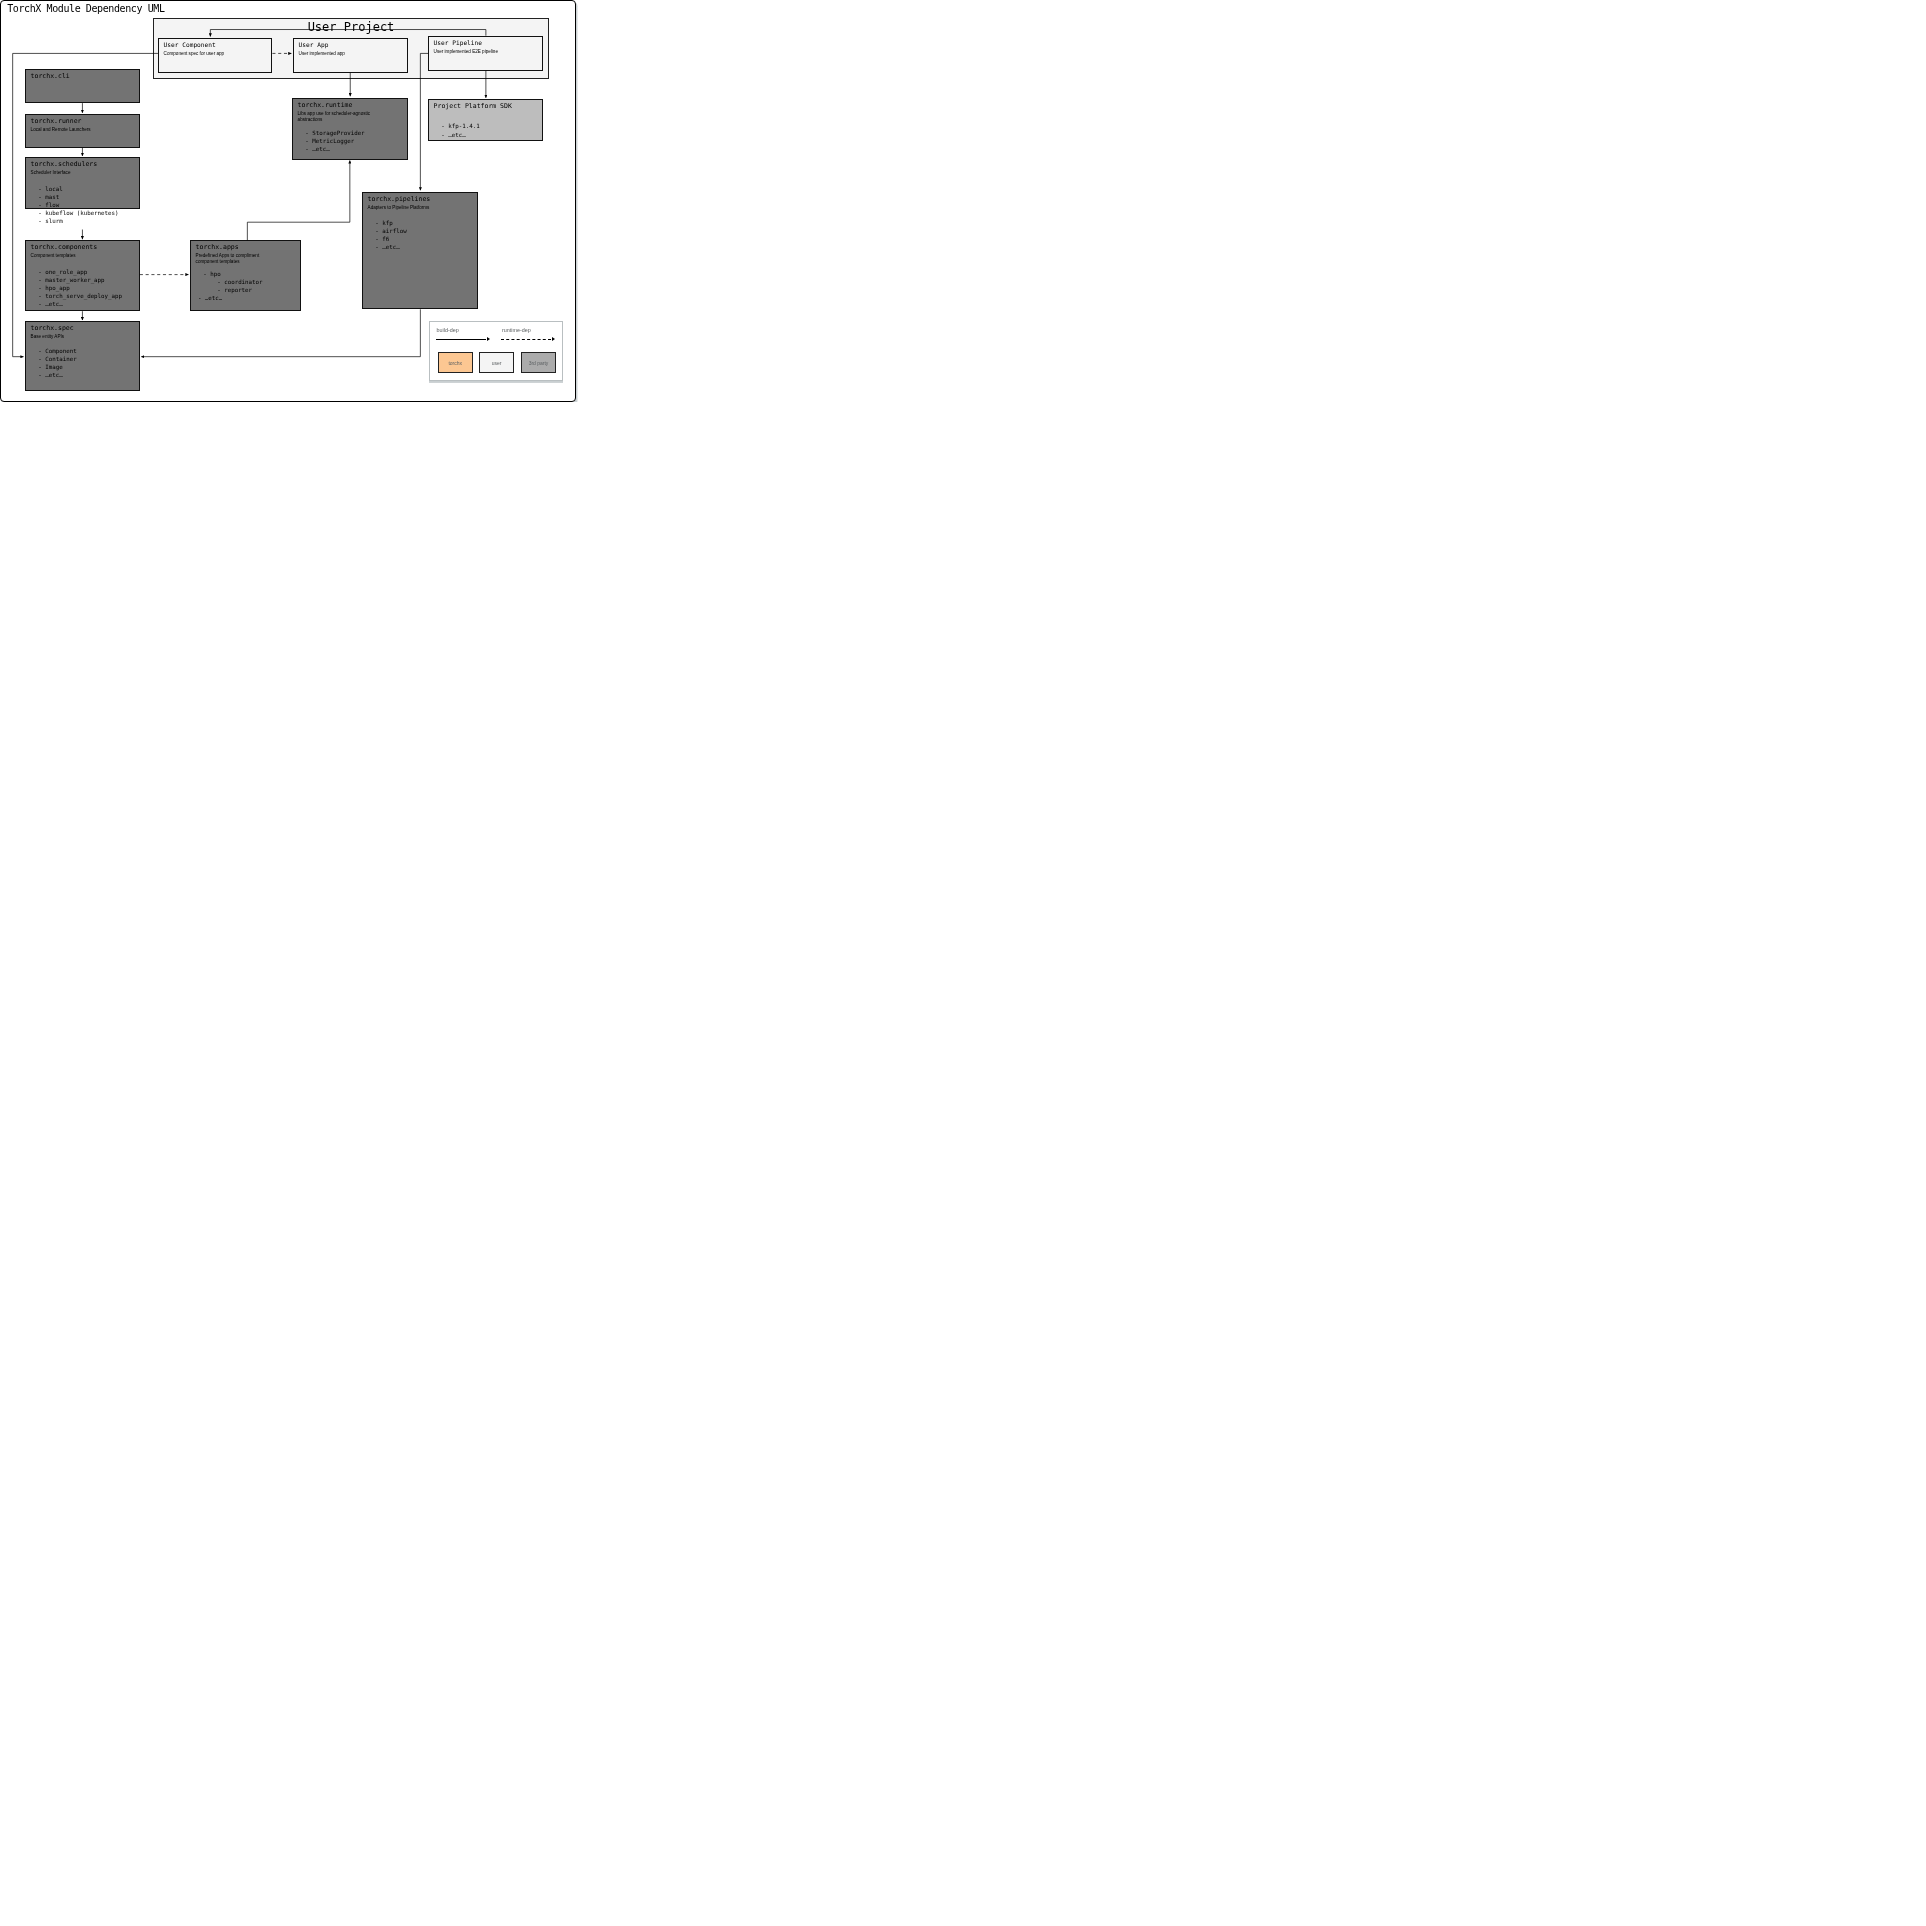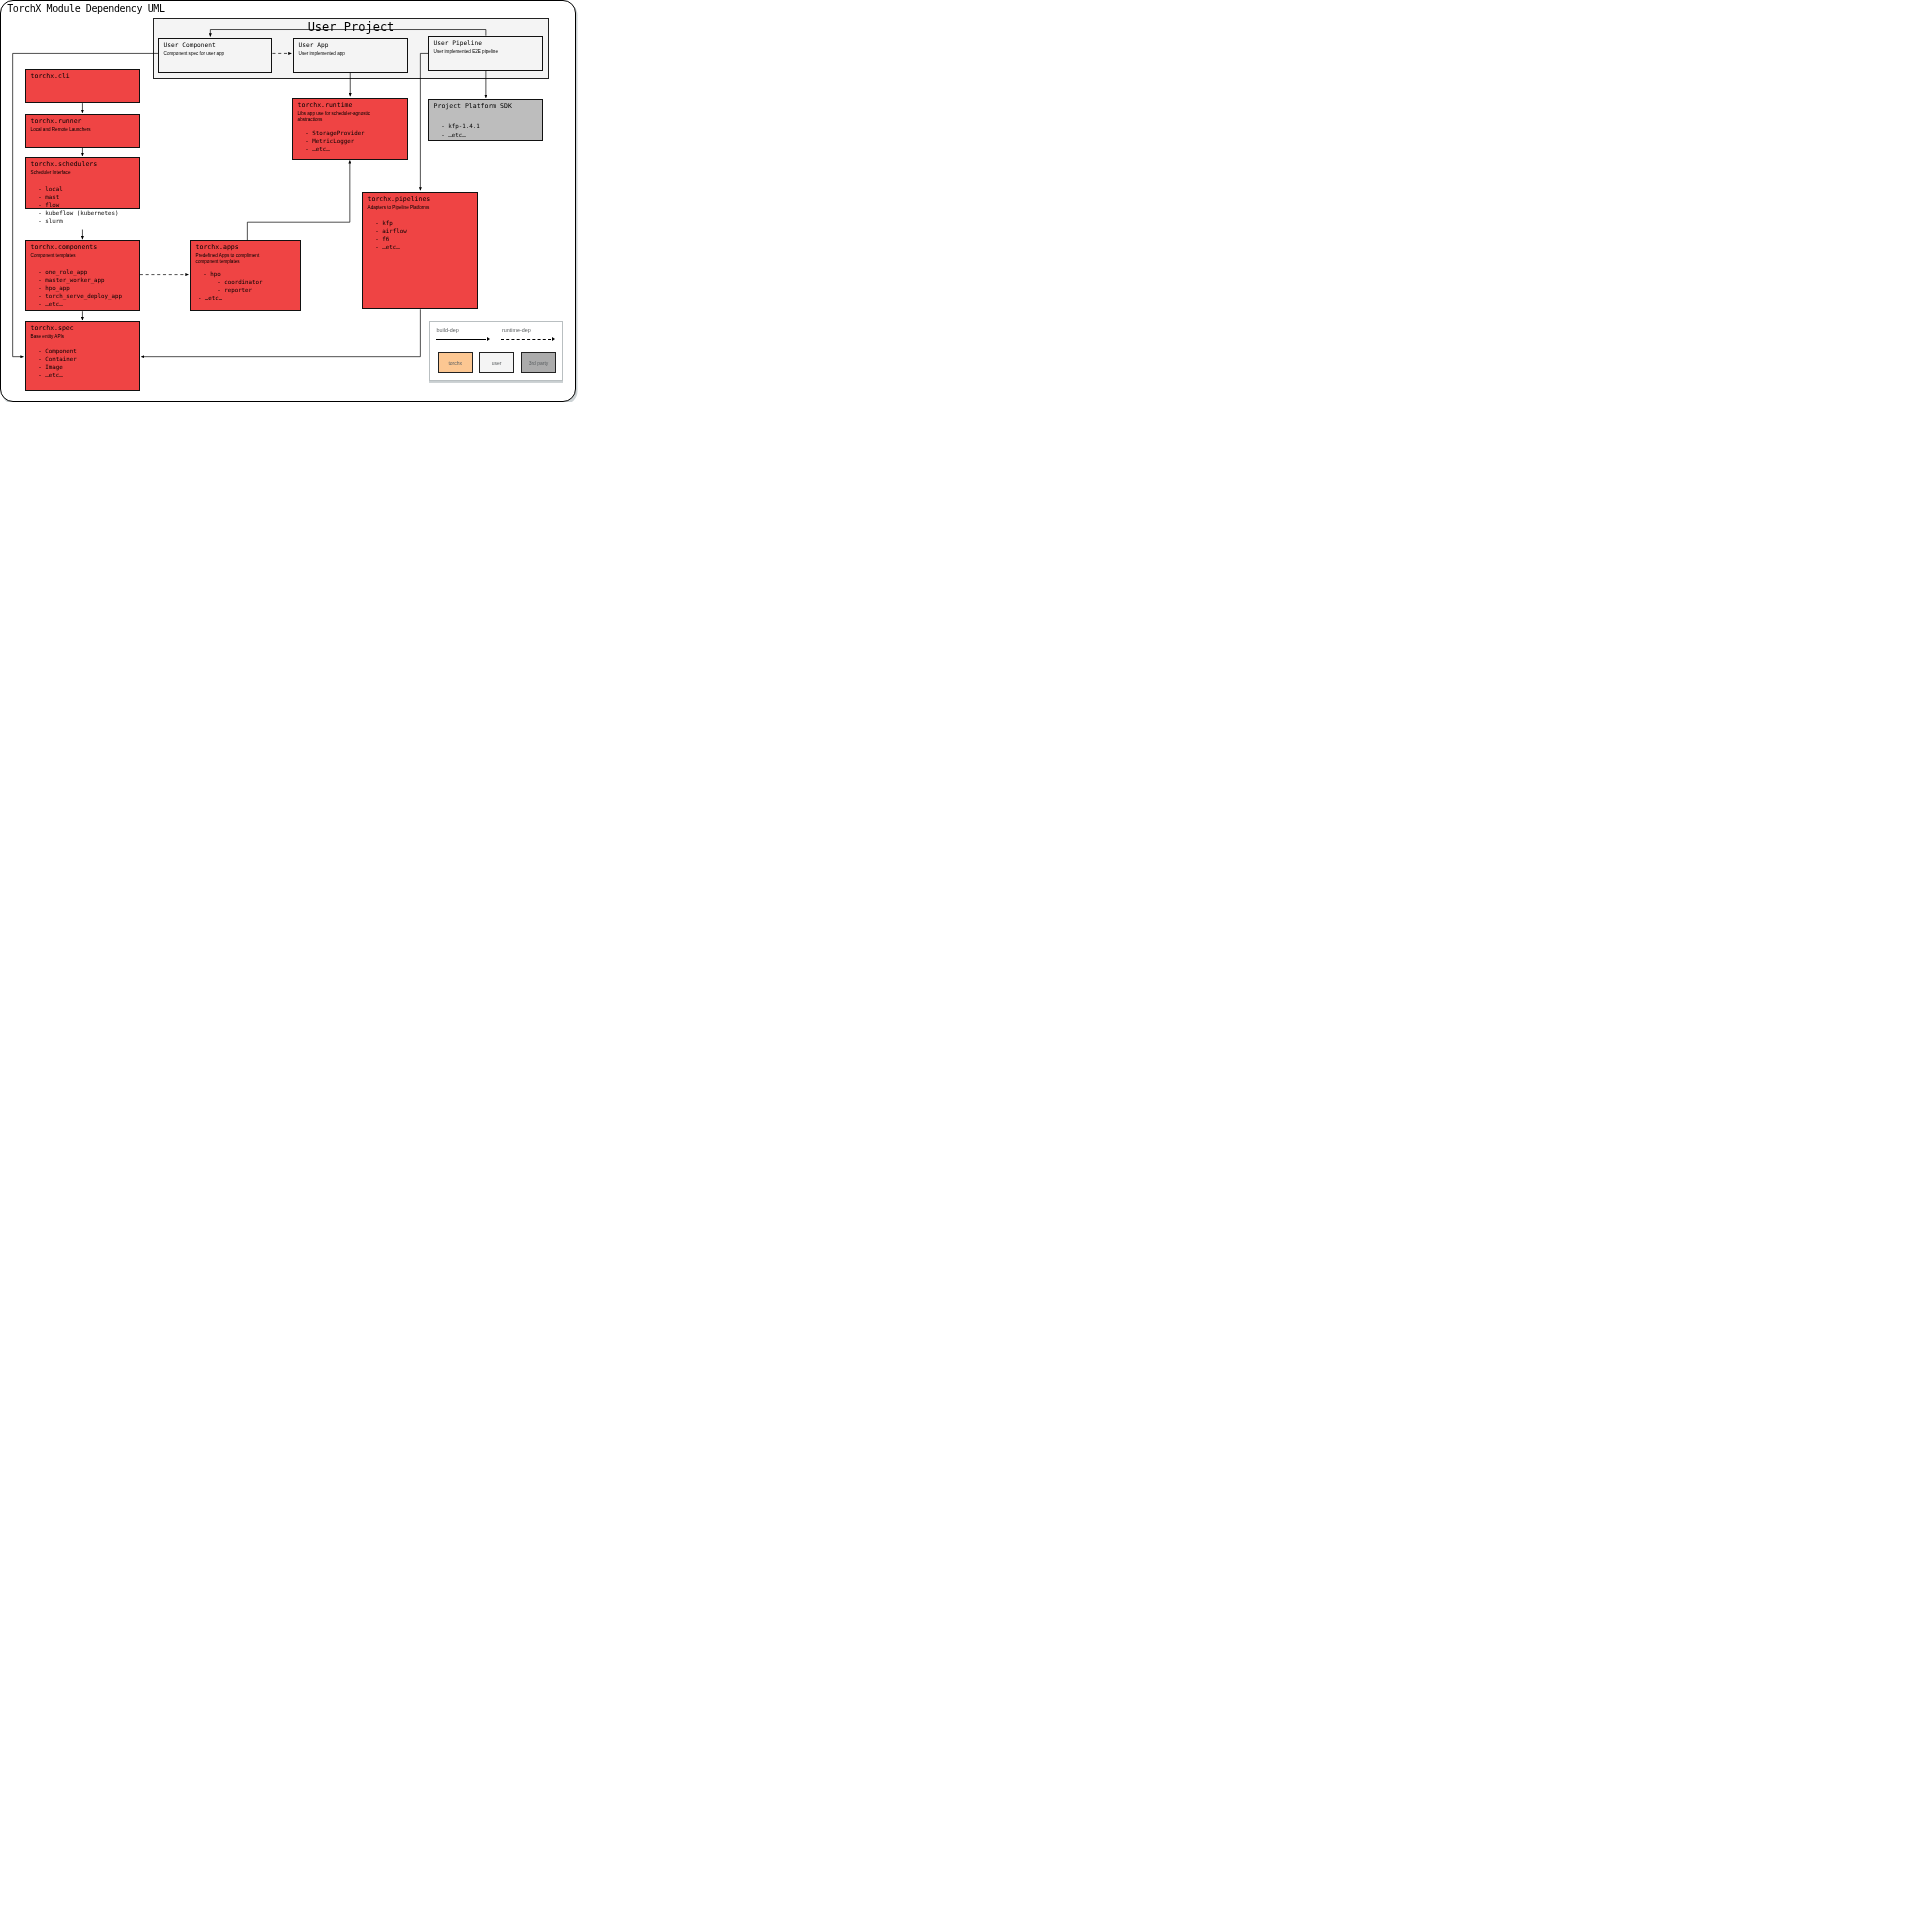--- a/index.html
+++ b/index.html
@@ -1,32 +1,32 @@
 <!DOCTYPE html>
 <html style="font-size:6.2px"><head>
 <meta charset="utf-8">
 <style>
   html,body { margin:0; padding:0; background:#ffffff; }
   #canvas {
     position:relative; width:574px; height:400px;
-    background:#ffffff; border:0.8px solid #000; border-radius:13px;
+    background:#ffffff; border:0.8px solid #000; border-radius:4px;
     box-shadow:1.5px 2.3px 0 #cdd3d5;
     font-family:"Liberation Sans", sans-serif; color:#000;
     overflow:hidden;
   }
   .page-title {
     position:absolute; left:6.2px; top:2.3px;
     font-family:"DejaVu Sans Mono", monospace; font-size:10px; letter-spacing:-0.4px;
     color:#000; white-space:nowrap;
   }
   .node {
     position:absolute; box-sizing:border-box;
     border:0.6px solid #111; padding:2.3px 4.6px 2.3px 4.6px;
   }
-  .module { background:#ef4444; }
+  .module { background:#737373; }
   .userbox { background:#f4f4f4; }
   .sdkbox  { background:#bdbdbd; }
   .group {
     position:absolute; box-sizing:border-box;
     background:#f4f4f4; border:0.6px solid #222;
   }
   .group-label {
     position:absolute; top:1.5px; left:0; width:100%; text-align:center;
     font-family:"DejaVu Sans Mono", monospace; font-size:12px;
   }

